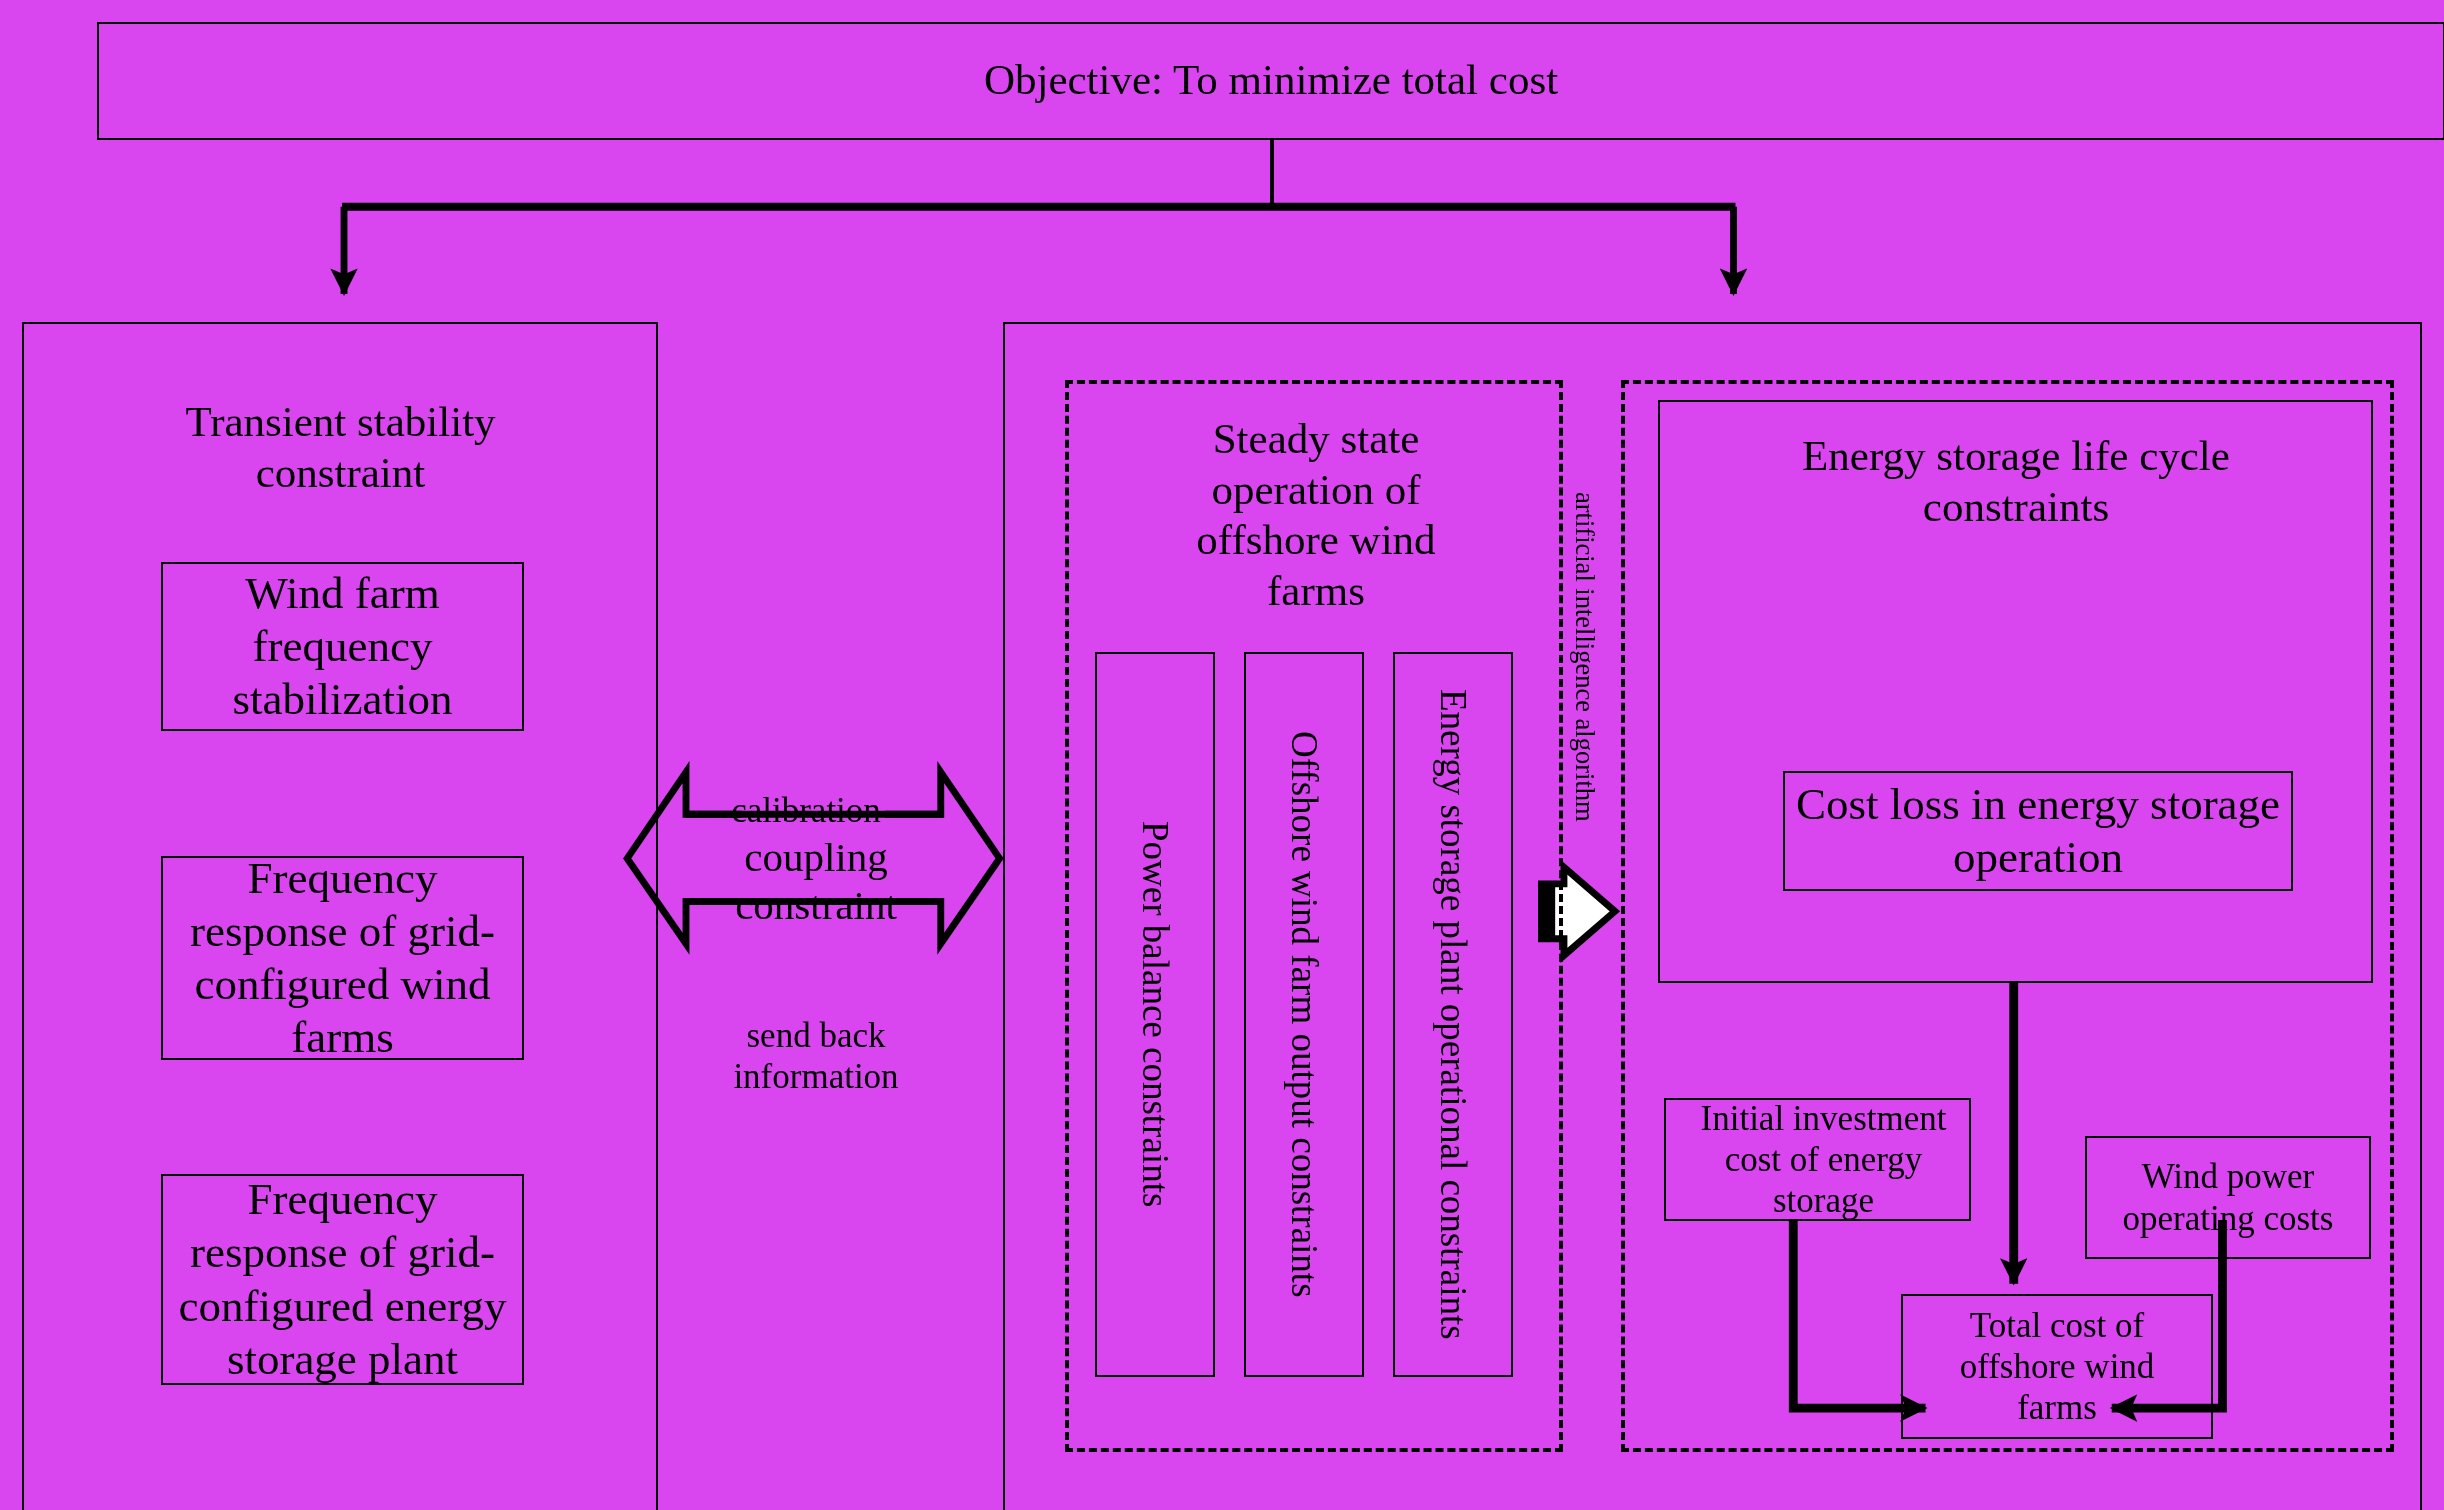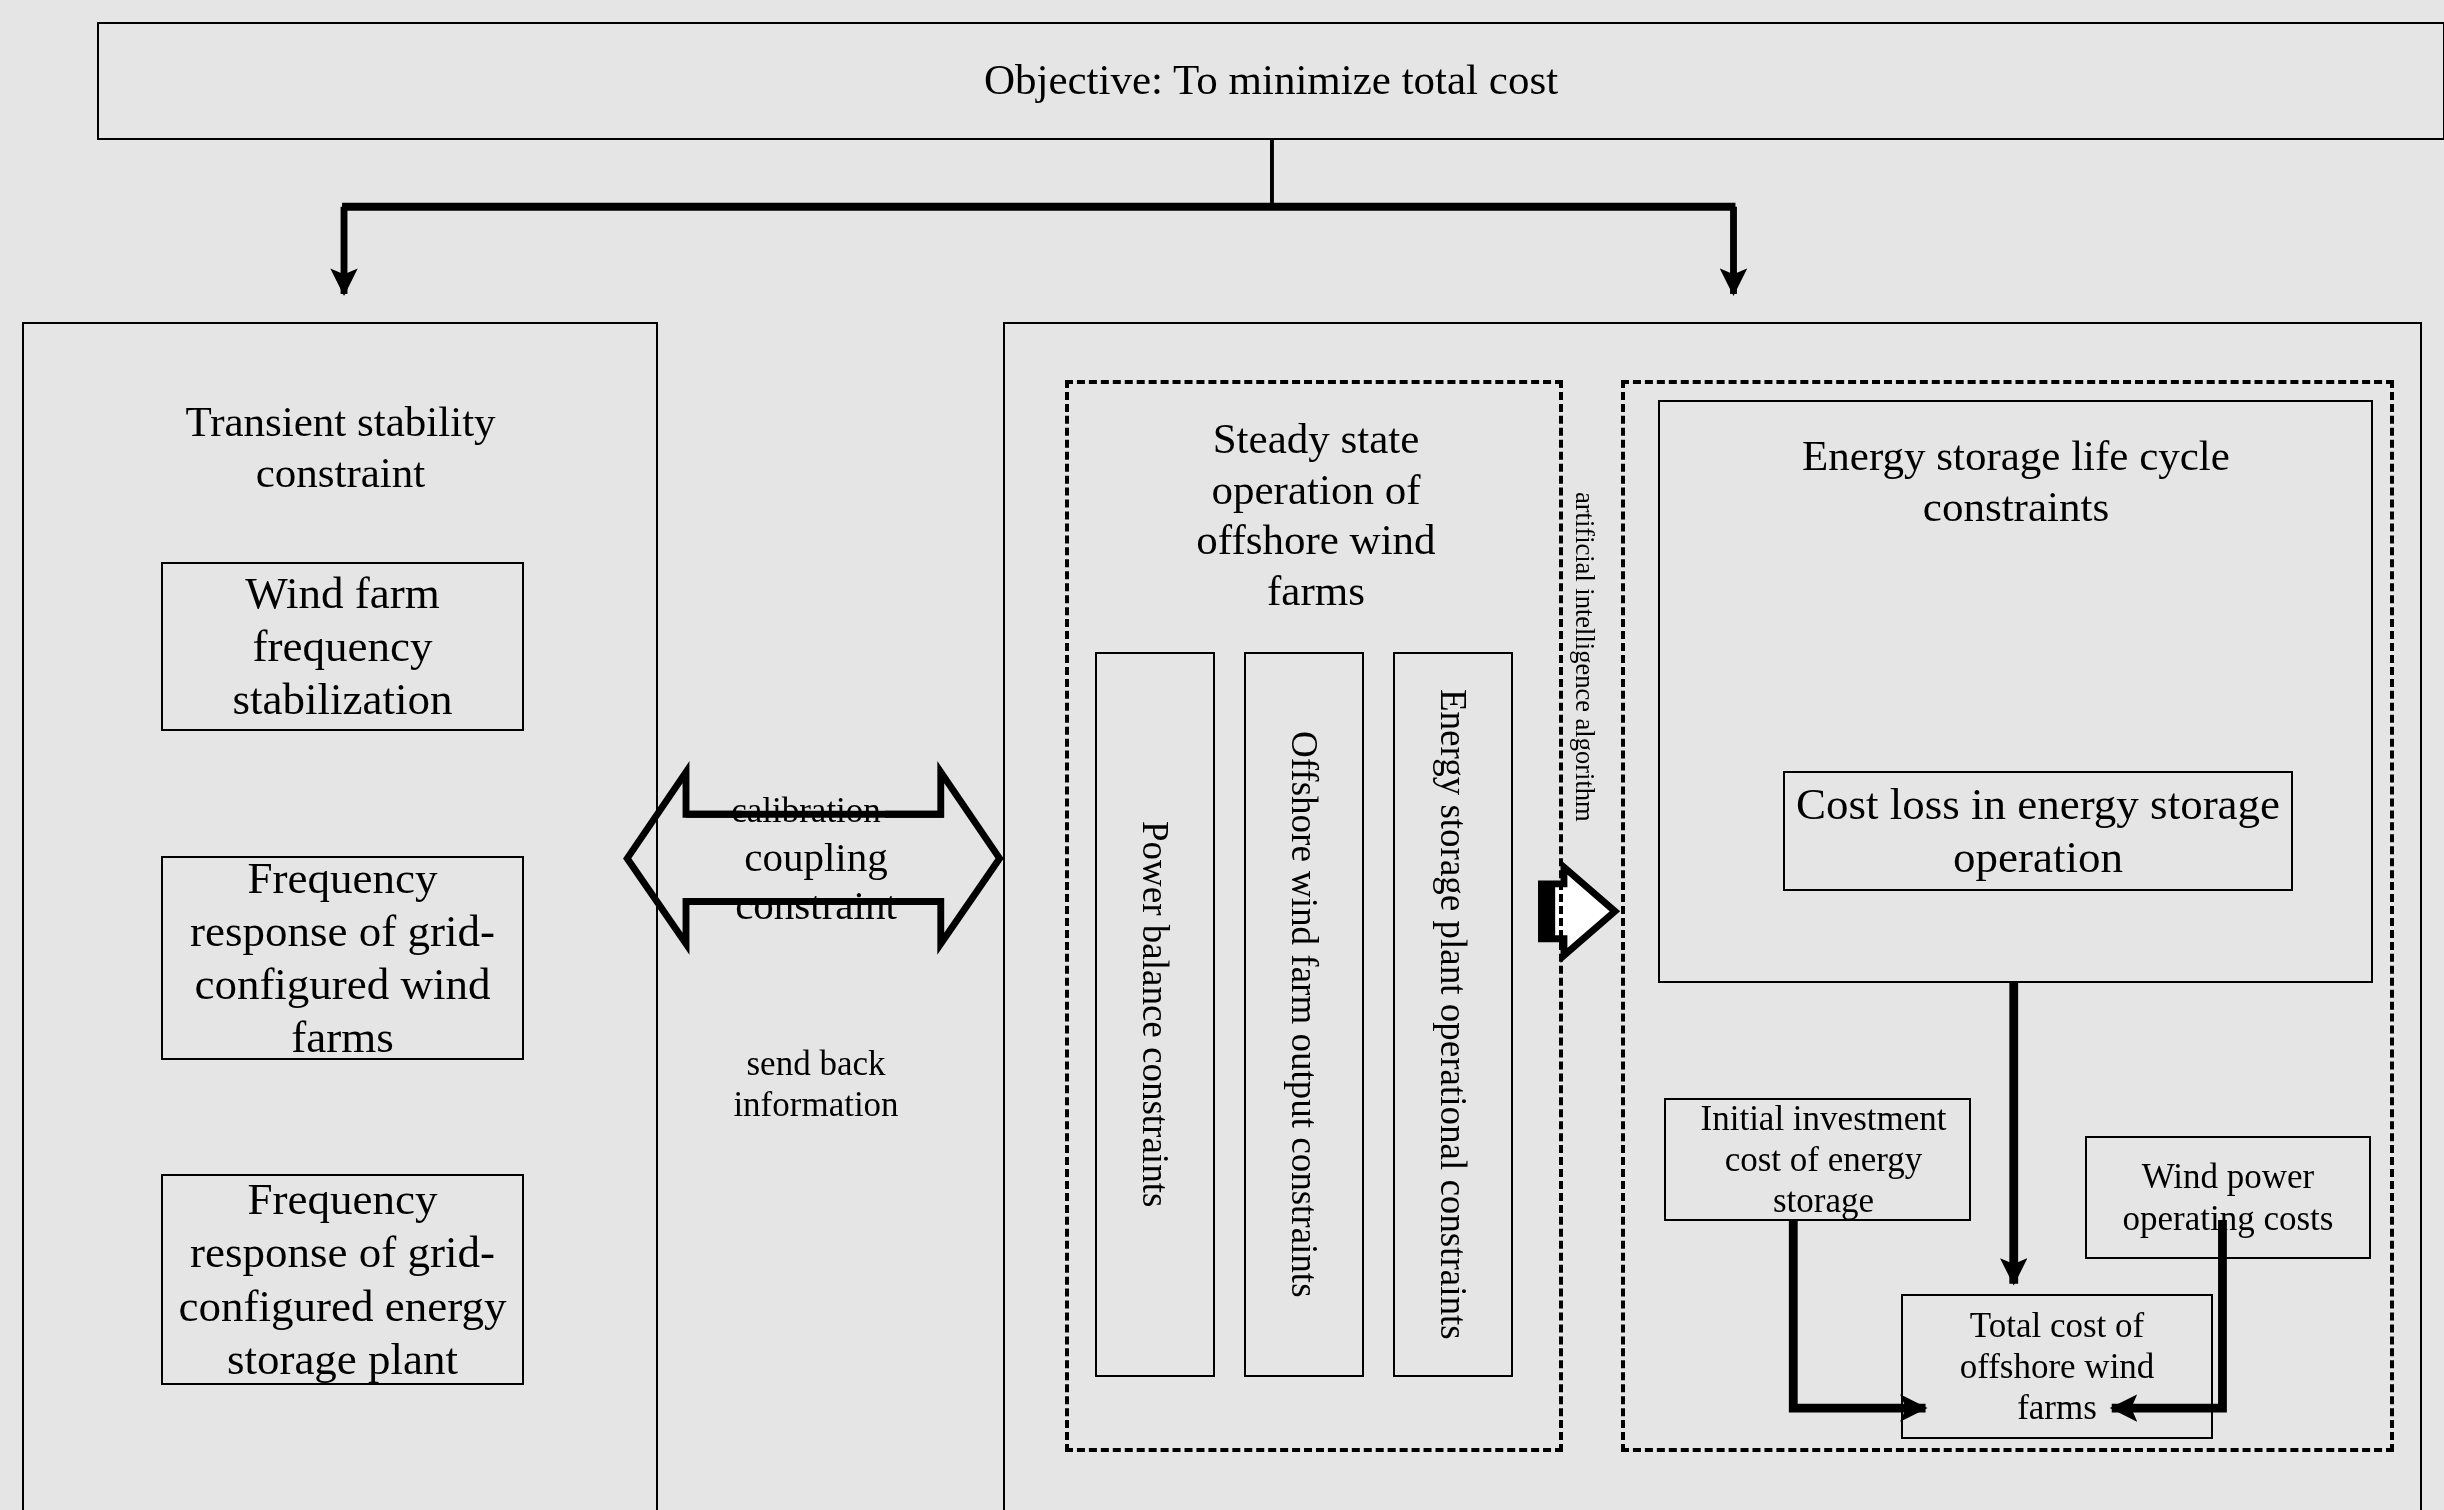--- a/index.html
+++ b/index.html
@@ -4,21 +4,21 @@
 <style>
   html, body {
     margin: 0;
     padding: 0;
     background: #ffffff;
   }
   #canvas {
     position: relative;
     width: 2444px;
     height: 1510px;
-    background: #e5e5e5;
+    background: #d946ef;
     font-family: "Liberation Serif", "DejaVu Serif", serif;
     color: #000000;
     overflow: hidden;
   }
   svg.lines {
     position: absolute;
     left: 0; top: 0;
     width: 2444px;
     height: 1510px;
     pointer-events: none;
@@ -155,21 +155,21 @@
   <div class="box fs-box" style="left:161px; top:1174px; width:363px; height:211px; white-space:pre-line;">Frequency
 response of grid-
 configured energy
 storage plant</div>
 
   <div class="plain fs-small" style="left:676px; top:790px; width:260px;">calibration</div>
 
   <div class="plain fs-mid" style="left:686px; top:833px; width:260px; white-space:pre-line;">coupling
 constraint</div>
 
-  <div class="plain fs-small" style="left:686px; top:1043px; width:260px; white-space:pre-line;">send back
+  <div class="plain fs-small" style="left:686px; top:1015px; width:260px; white-space:pre-line;">send back
 information</div>
 
   <div class="box" style="left:1003px; top:322px; width:1419px; height:1221px;"></div>
 
   <div class="dashbox" style="left:1065px; top:380px; width:498px; height:1072px;"></div>
 
   <div class="plain fs-panel-title" style="left:1088px; top:414px; width:456px; white-space:pre-line;">Steady state
 operation of
 offshore wind
 farms</div>

